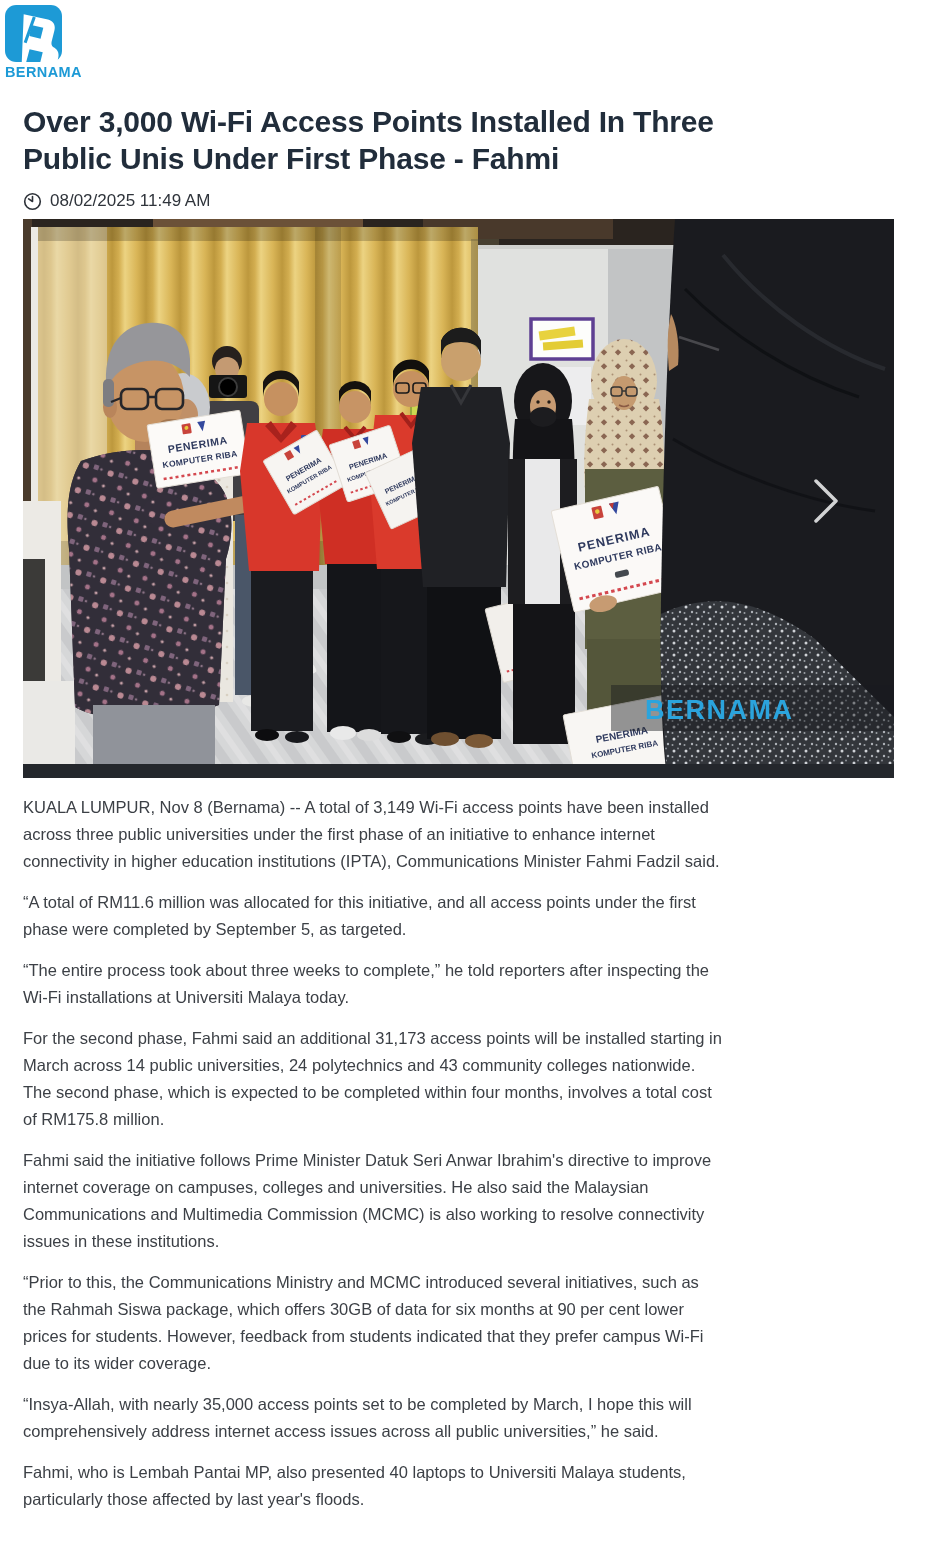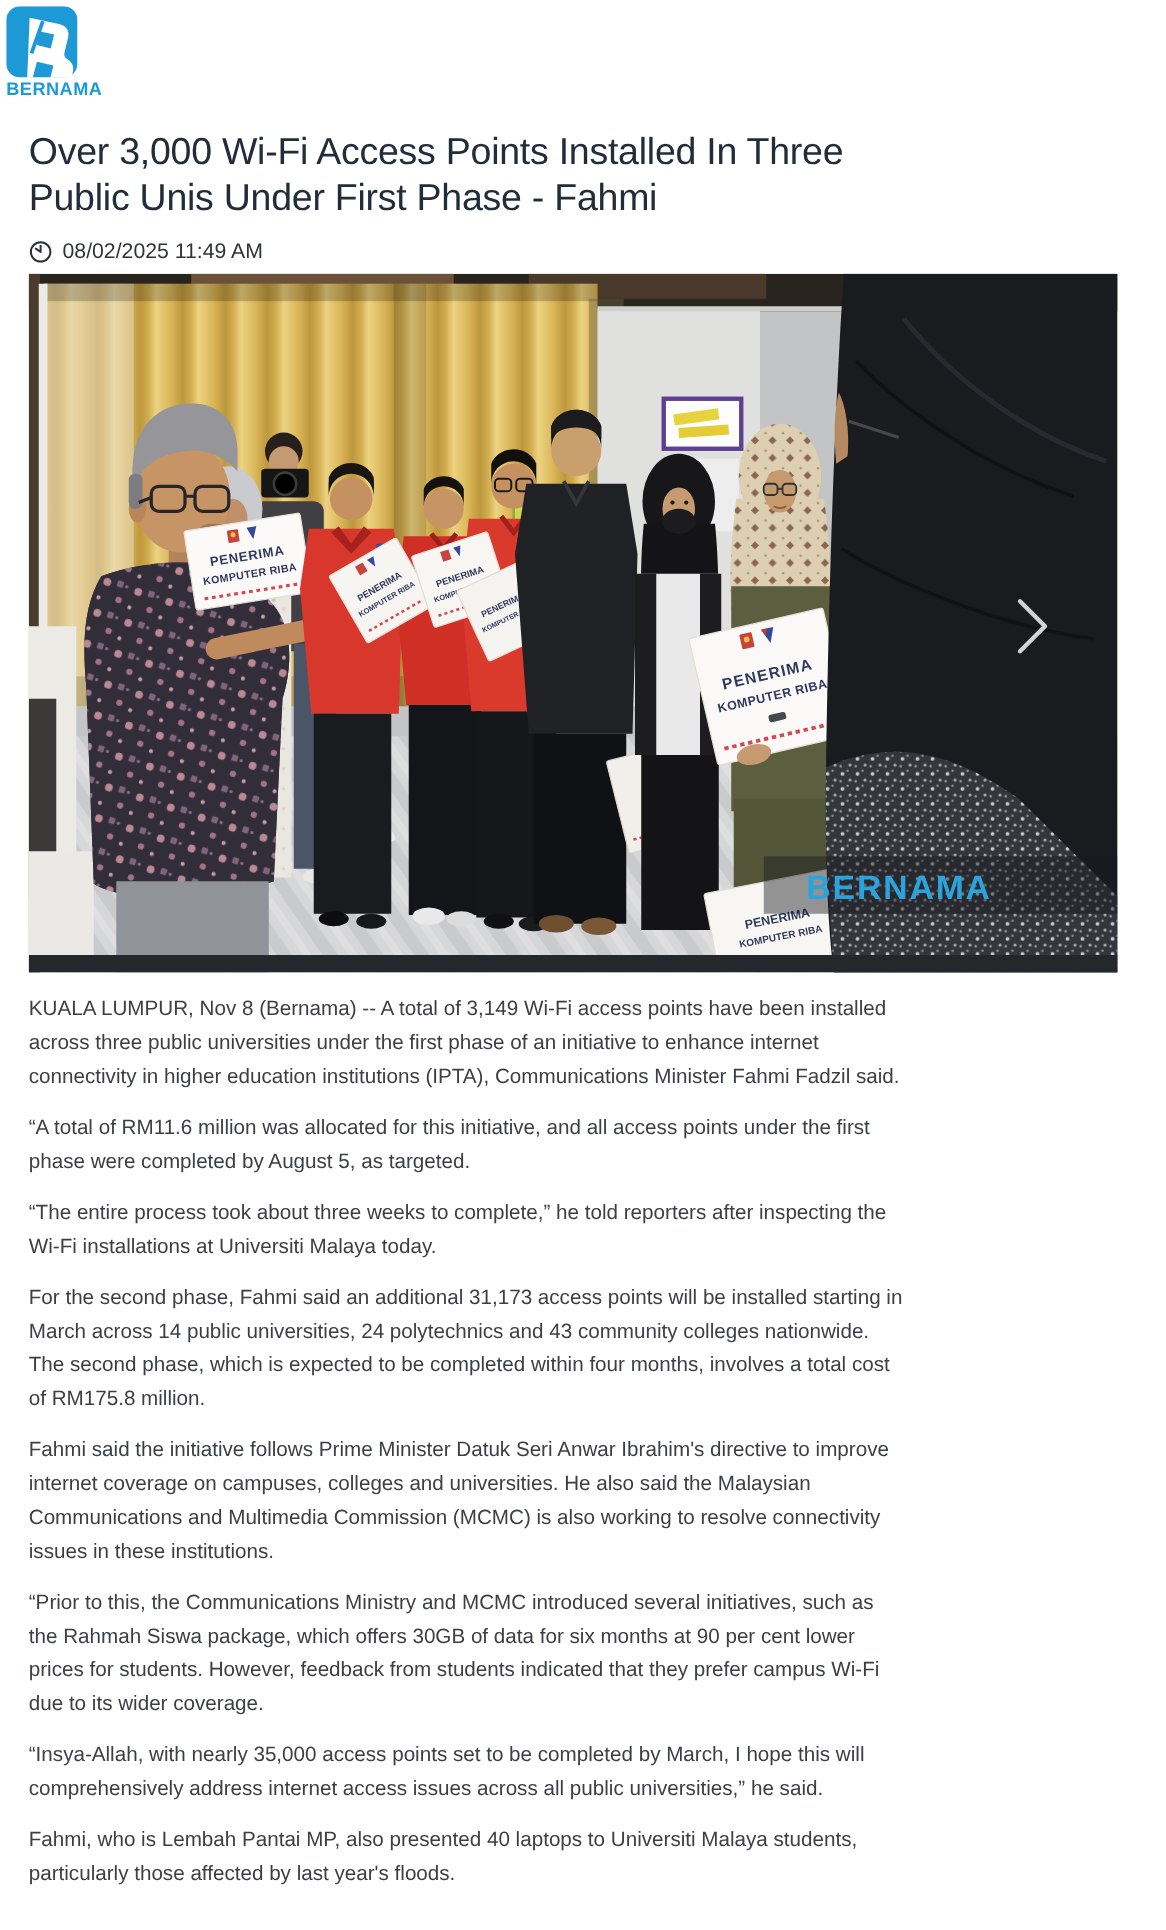--- a/index.html
+++ b/index.html
@@ -5,21 +5,21 @@
   html,body{margin:0;padding:0;background:#ffffff;}
   body{font-family:"Liberation Sans",sans-serif;color:#3c4046;width:933px;min-height:1544px;}
   .page{width:748px;}
   .inner{padding:0 23px;}
   
   header{padding:5px 0 0 5px;}
   .logo{display:inline-block;text-decoration:none;cursor:pointer;}
   .logo-mark{display:block;width:57px;height:57px;}
   .logo-text{display:block;margin-top:2px;font-size:14.5px;font-weight:bold;color:#1d9ad6;letter-spacing:.4px;}
   
-  .headline{margin:22px 0 14px 0;max-width:820px;font-size:30px;line-height:1.24;font-weight:400;
+  .headline{margin:22px 0 14px 0;max-width:820px;font-size:30px;line-height:1.24;font-weight:700;
             color:#212d3b;letter-spacing:-.2px;}
   
   .meta{display:flex;align-items:center;gap:8px;font-size:17px;color:#2f343b;margin:0 0 8px 0;}
   .meta svg{display:block;}
   
   .photo{margin:0 0 16px 0;width:871px;height:559px;position:relative;}
   .scene{display:block;width:871px;height:559px;}
   .scene text{font-family:"Liberation Sans",sans-serif;}
   .sign-text{font-weight:bold;fill:#2f3a5e;}
   .wm-text{font-weight:bold;fill:#2ba4dd;letter-spacing:1.5px;}
@@ -335,21 +335,21 @@
         <g class="next-btn">
           <polyline points="793,262 813,282 793,302" fill="none" stroke="#d2d3d4" stroke-width="3.5" stroke-linecap="round" stroke-linejoin="round"></polyline>
         </g>
 
         <rect x="0" y="545" width="871" height="14" fill="#24272c"></rect>
       </svg>
     </figure>
 
     <div class="body">
       <p>KUALA LUMPUR, Nov 8 (Bernama) -- A total of 3,149 Wi-Fi access points have been installed across three public universities under the first phase of an initiative to enhance internet connectivity in higher education institutions (IPTA), Communications Minister Fahmi Fadzil said.</p>
-      <p>“A total of RM11.6 million was allocated for this initiative, and all access points under the first phase were completed by August 5, as targeted.</p>
+      <p>“A total of RM11.6 million was allocated for this initiative, and all access points under the first phase were completed by September 5, as targeted.</p>
       <p>“The entire process took about three weeks to complete,” he told reporters after inspecting the Wi-Fi installations at Universiti Malaya today.</p>
       <p>For the second phase, Fahmi said an additional 31,173 access points will be installed starting in March across 14 public universities, 24 polytechnics and 43 community colleges nationwide. The second phase, which is expected to be completed within four months, involves a total cost of RM175.8 million.</p>
       <p>Fahmi said the initiative follows Prime Minister Datuk Seri Anwar Ibrahim's directive to improve internet coverage on campuses, colleges and universities. He also said the Malaysian Communications and Multimedia Commission (MCMC) is also working to resolve connectivity issues in these institutions.</p>
       <p>“Prior to this, the Communications Ministry and MCMC introduced several initiatives, such as the Rahmah Siswa package, which offers 30GB of data for six months at 90 per cent lower prices for students. However, feedback from students indicated that they prefer campus Wi-Fi due to its wider coverage.</p>
       <p>“Insya-Allah, with nearly 35,000 access points set to be completed by March, I hope this will comprehensively address internet access issues across all public universities,” he said.</p>
       <p>Fahmi, who is Lembah Pantai MP, also presented 40 laptops to Universiti Malaya students, particularly those affected by last year's floods.</p>
 
     </div>
   </main>
 </div>

